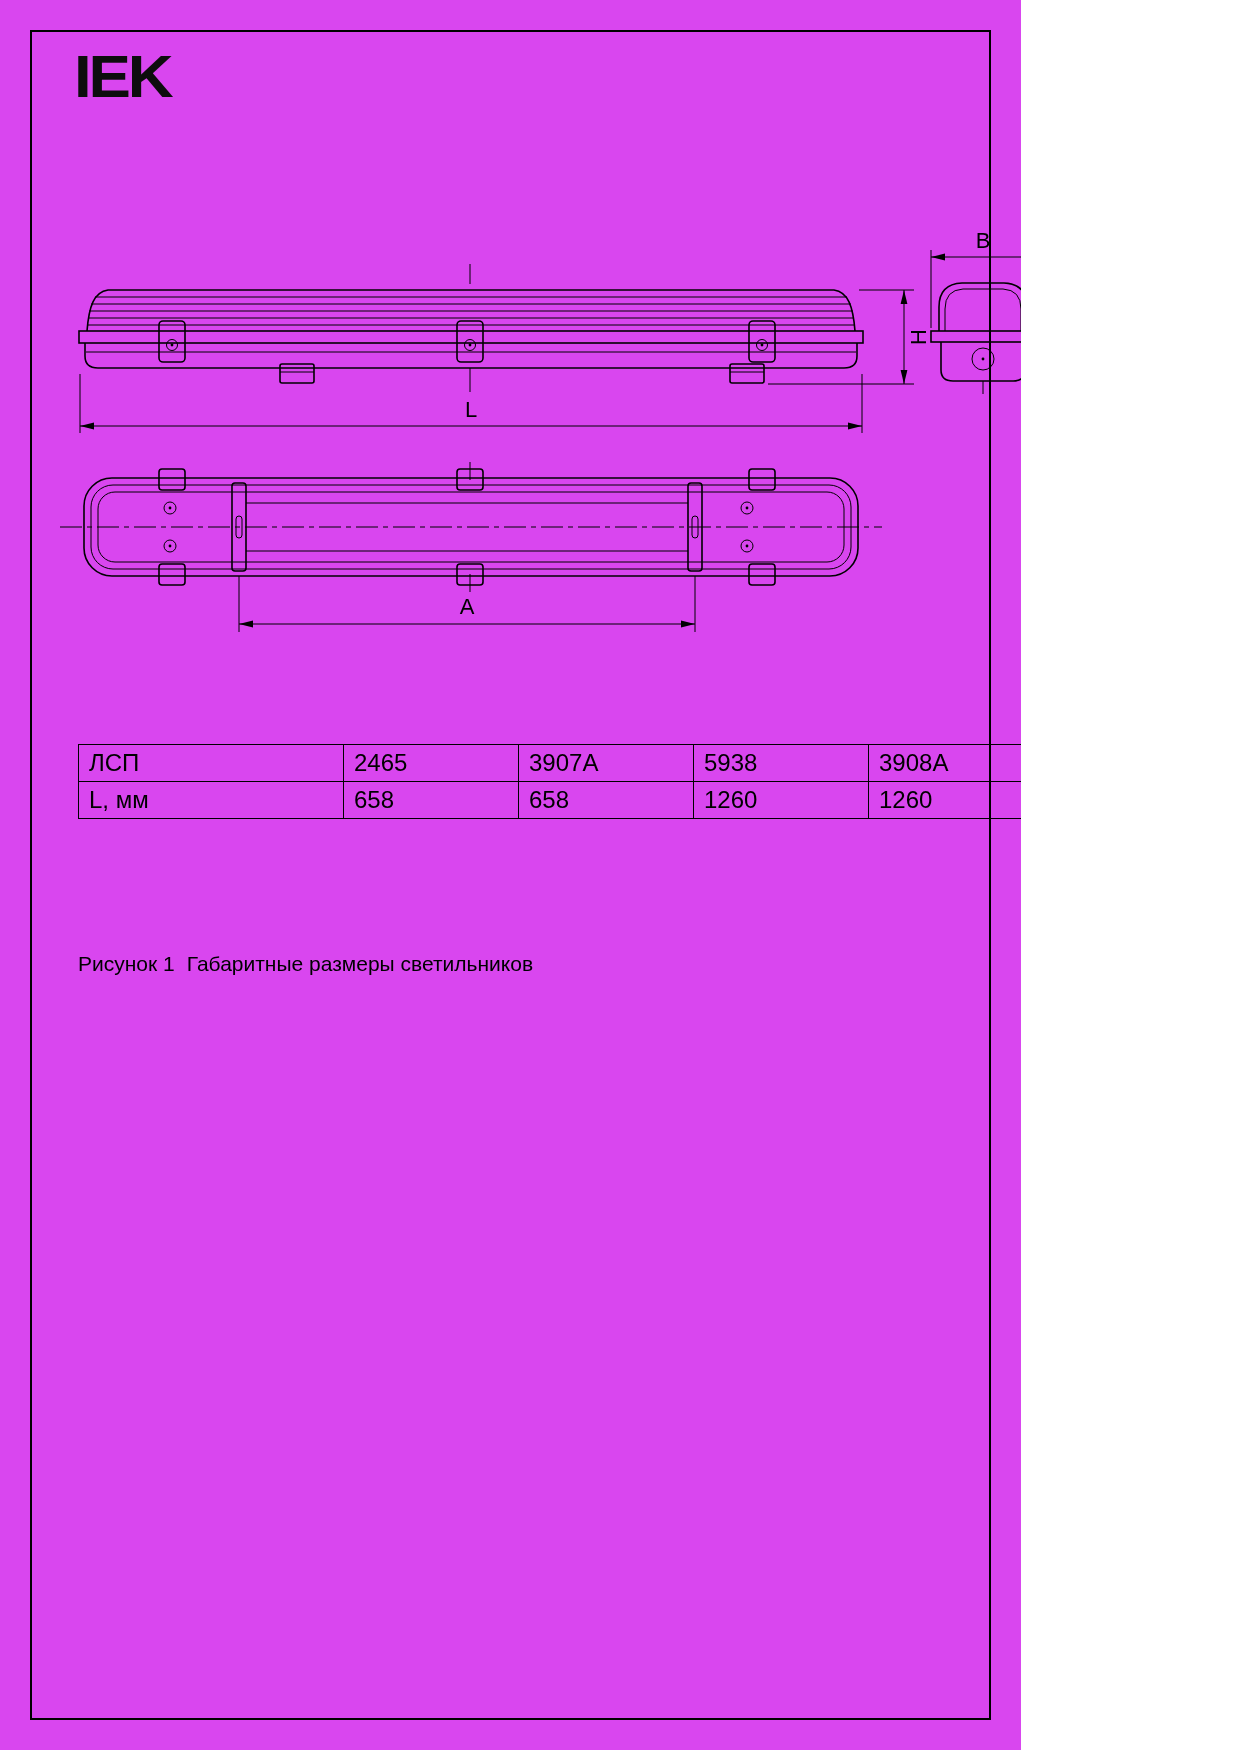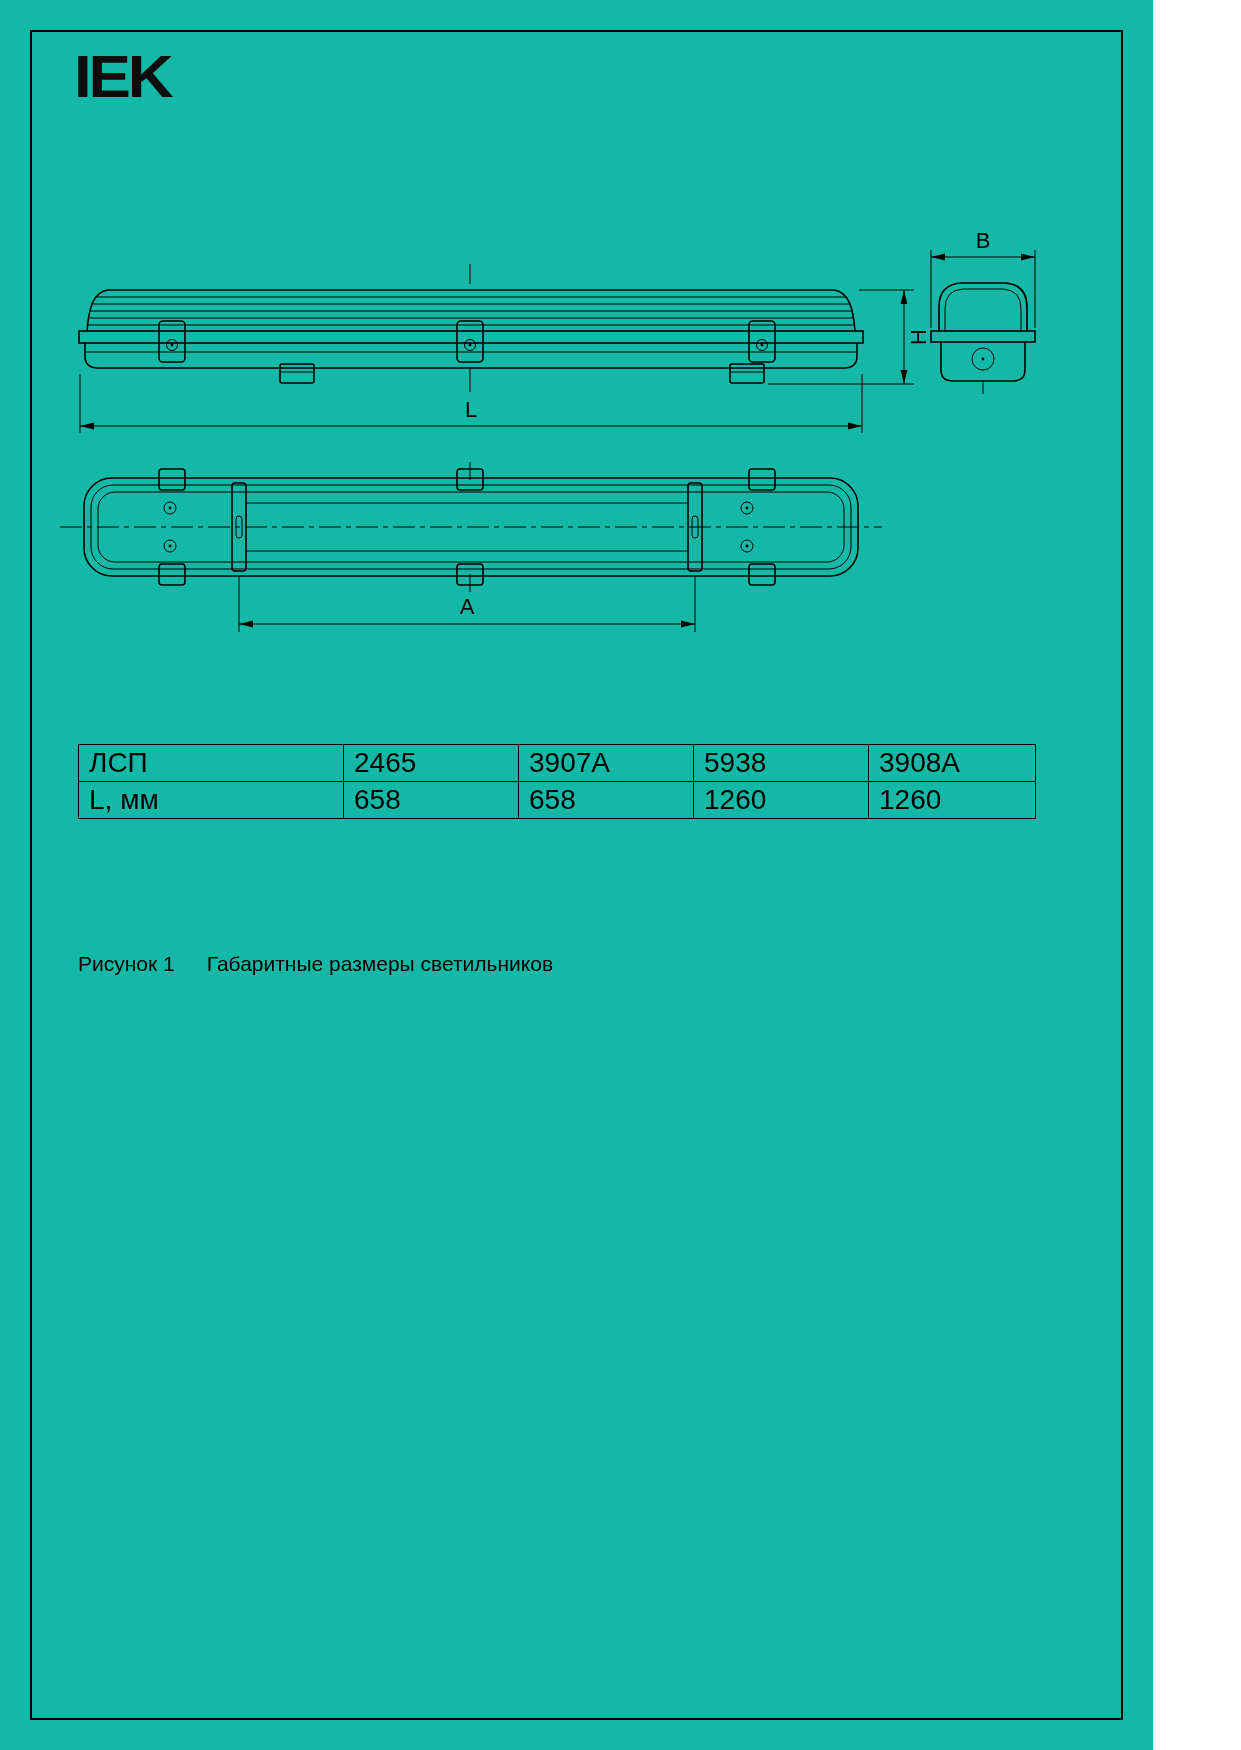--- a/index.html
+++ b/index.html
@@ -4,23 +4,23 @@
 <style>
   html, body {
     margin: 0;
     padding: 0;
     background: #ffffff;
     font-family: "Liberation Sans", sans-serif;
   }
   * { box-sizing: border-box; }
   .page {
     position: relative;
-    width: 1153px;
+    width: 1021px;
     height: 1750px;
-    background: #14b8a6;
+    background: #d946ef;
     overflow: hidden;
   }
   .frame {
     position: absolute;
     left: 30px; top: 30px; right: 30px; bottom: 30px;
     border: 2px solid #000;
     pointer-events: none;
   }
   .logo {
     position: absolute;
@@ -56,32 +56,32 @@
     left: 78px;
     top: 744px;
     width: 957px;
     border-collapse: collapse;
     table-layout: fixed;
   }
   .dims-table td {
     border: 1.4px solid #000;
     height: 37px;
     padding: 2px 10px;
-    font-size: 28px;
+    font-size: 24px;
     color: #000;
     vertical-align: middle;
     white-space: nowrap;
     overflow: hidden;
   }
   .caption {
     position: absolute;
     left: 78px;
     top: 952px;
     display: flex;
-    gap: 32px;
+    gap: 12px;
     font-size: 21px;
     color: #000;
   }
 </style>
 </head>
 <body>
 
 <div class="page">
   <div class="frame"></div>
 

